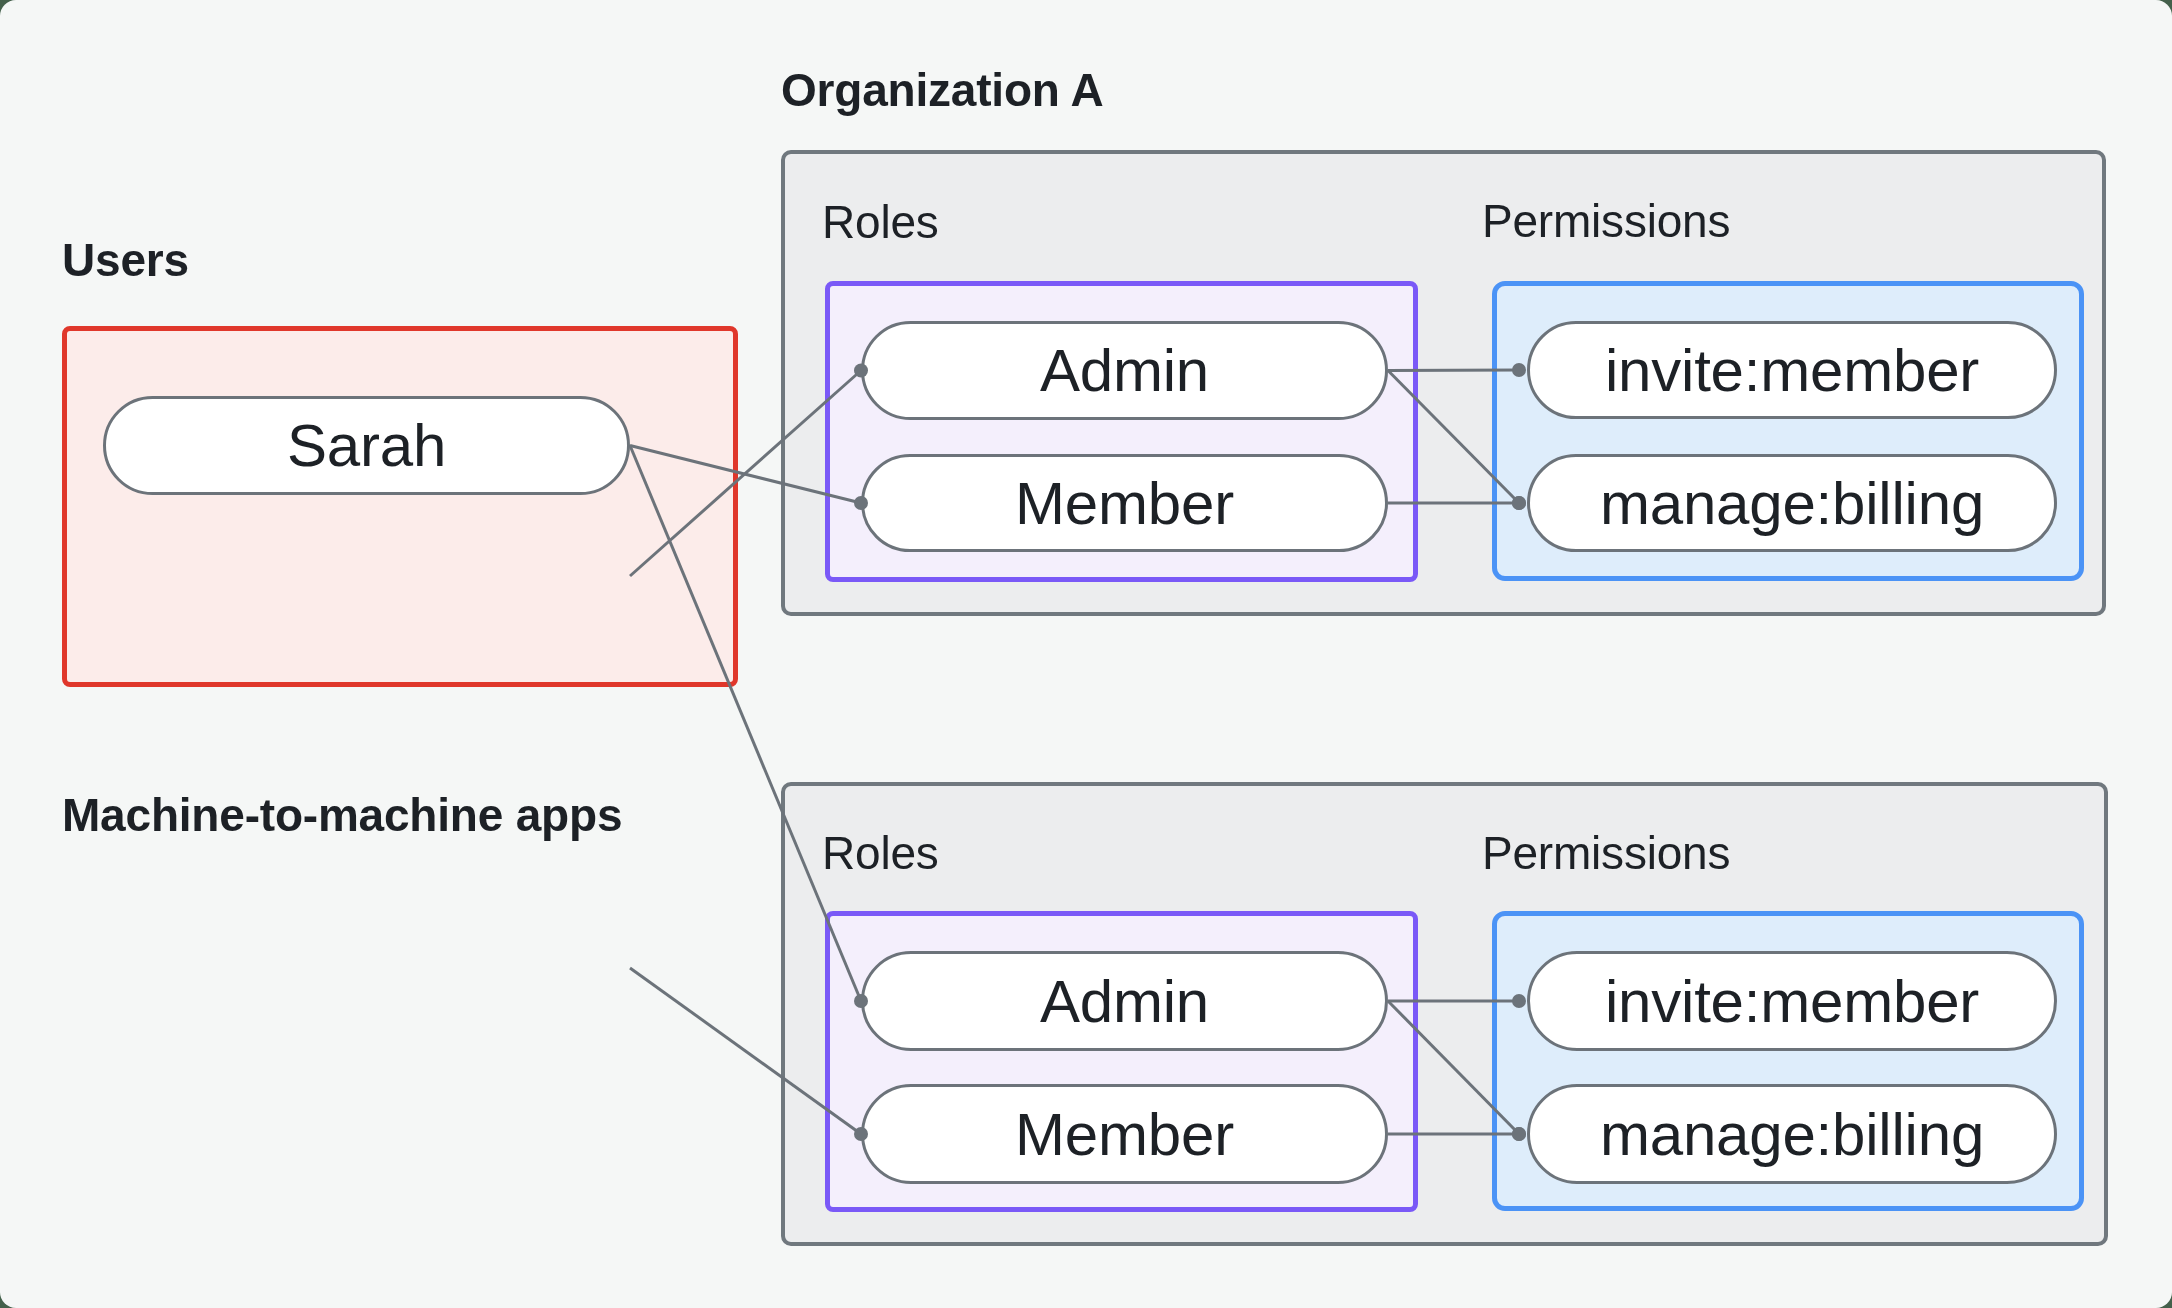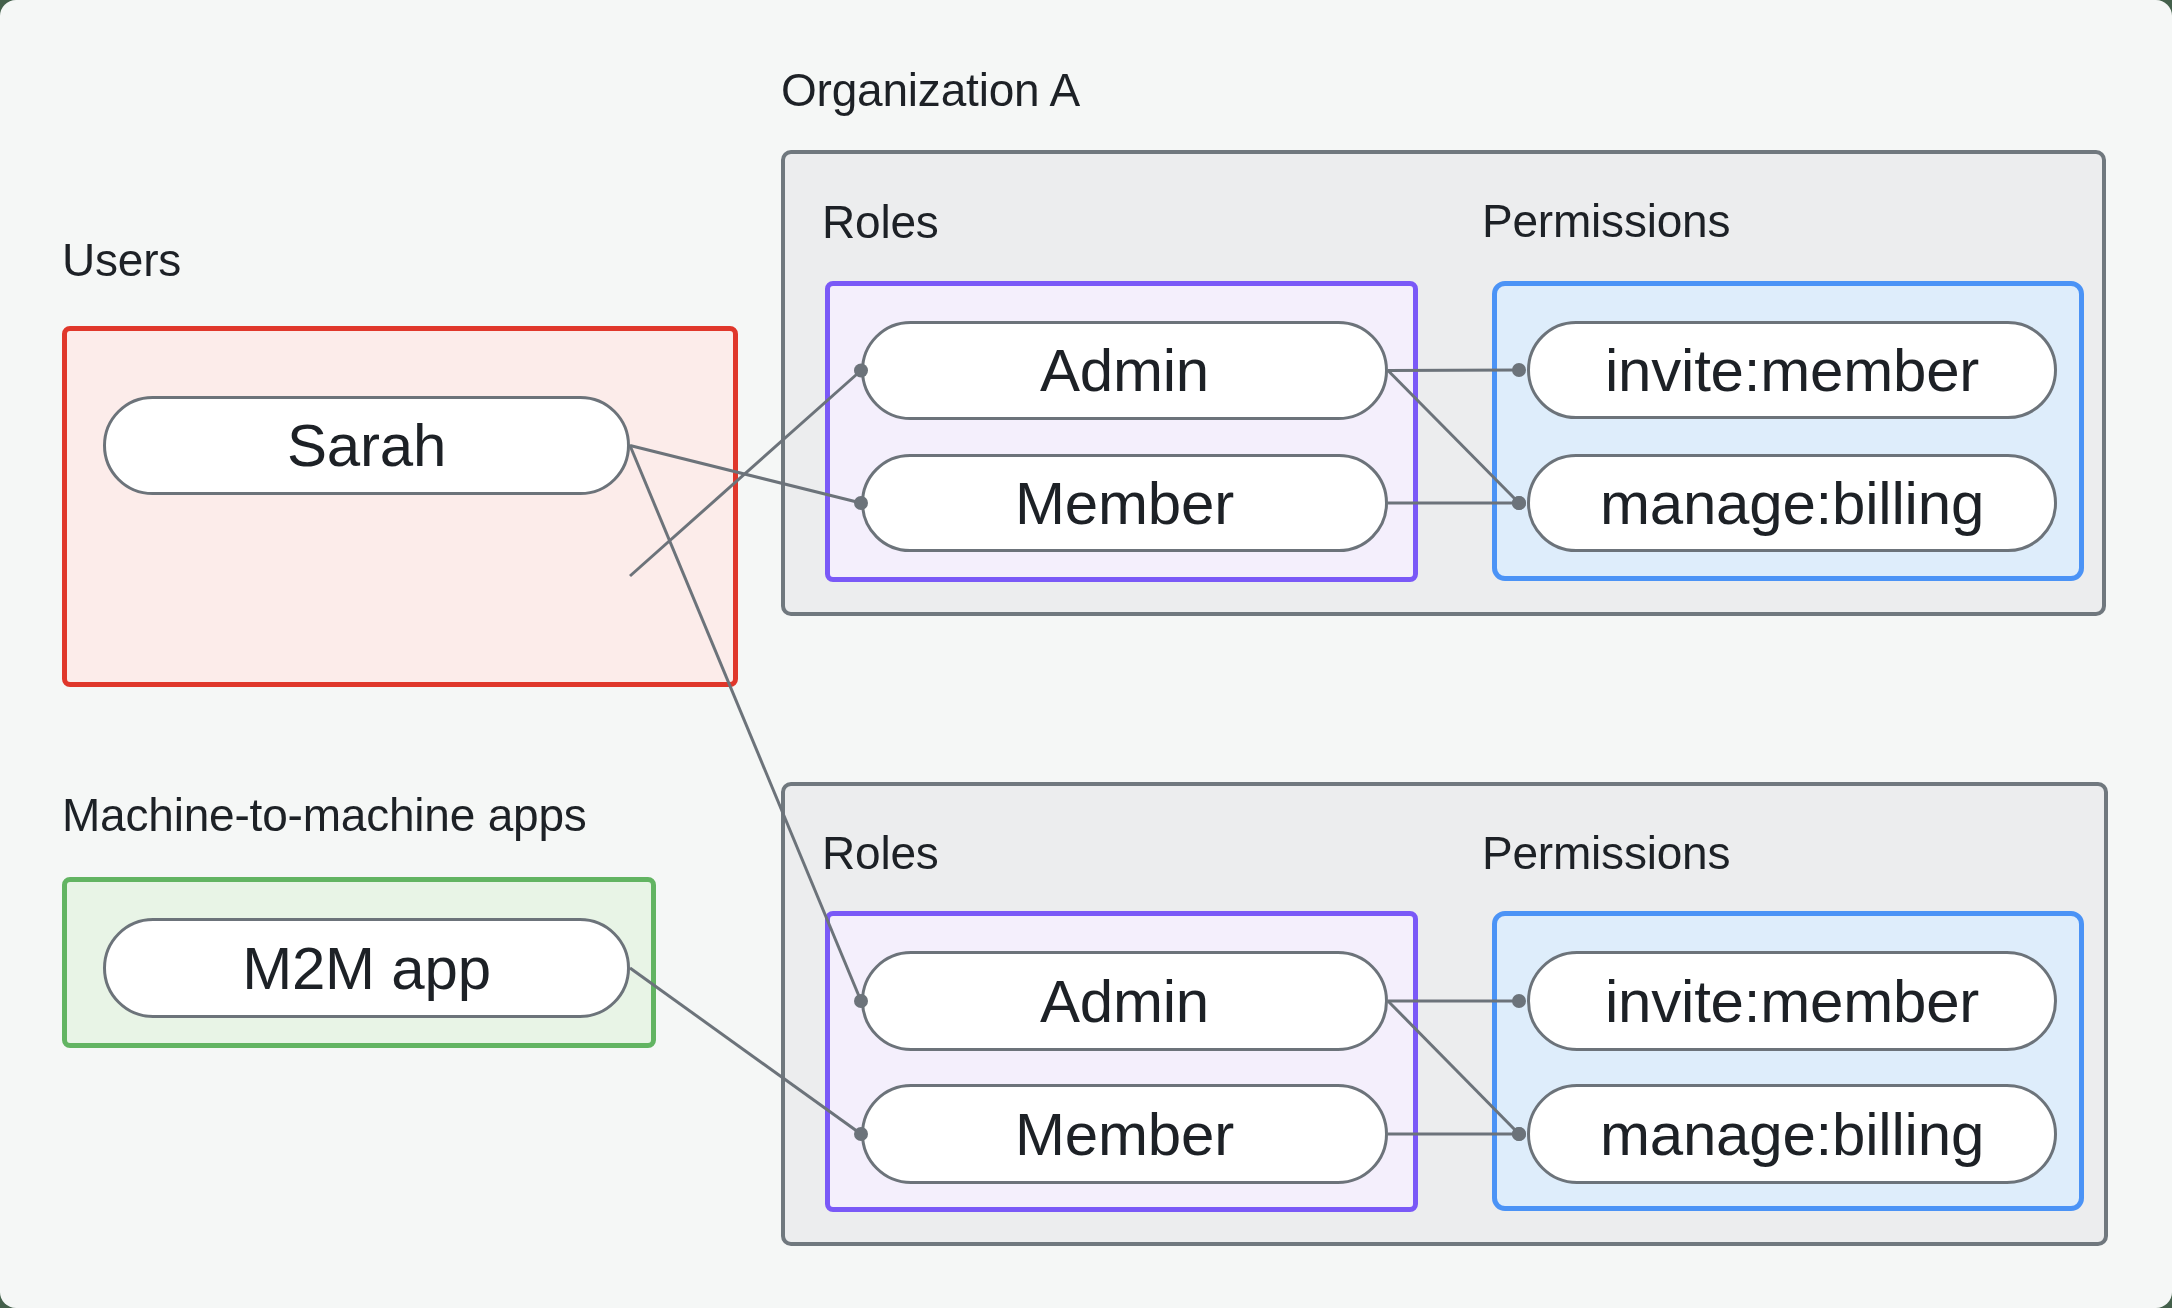--- a/index.html
+++ b/index.html
@@ -12,21 +12,21 @@
     --node-fill:#FFFFFF; --node-border:#6C737A; --edge:#6C737A;
   }
   html,body{margin:0;padding:0;}
   body{background:var(--outer-background);font-family:"Liberation Sans","DejaVu Sans",sans-serif;}
   #diagram{
     position:relative;width:2172px;height:1308px;background:var(--page-background);
     border-radius:16px;overflow:hidden;color:var(--text);
     letter-spacing:-0.2px;
   }
   .title{
-    position:absolute;font-size:46px;line-height:1.0;font-weight:400;color:var(--text);
+    position:absolute;font-size:46px;line-height:1.0;font-weight:700;color:var(--text);
     white-space:nowrap;
   }
   .group-box{position:absolute;box-sizing:border-box;}
   .users-box{background:var(--users-fill);border:5px solid var(--users-border);border-radius:8px;}
   .m2m-box{background:var(--m2m-fill);border:5px solid var(--m2m-border);border-radius:8px;}
   .org-box{background:var(--org-box-fill);border:4px solid var(--org-box-border);border-radius:10px;padding-left:40px;}
   .roles-box{background:var(--roles-fill);border:5px solid var(--roles-border);border-radius:8px;}
   .permissions-box{background:var(--permissions-fill);border:5px solid var(--permissions-border);border-radius:13px;margin-left:8px;}
   .inner-label{position:absolute;font-size:46px;line-height:1.0;font-weight:500;white-space:nowrap;}
   .pill{
@@ -43,23 +43,20 @@
 <div id="diagram">
 
   <div class="title" style="left:62px;top:237px;text-align:right;">Users</div>
 
   <div class="group-box users-box" style="left:62px;top:326px;width:676px;height:361px;">
     <div class="pill" style="left:36px;top:65px;width:527px;height:99px;">Sarah</div>
   </div>
 
   <div class="title" style="left:62px;top:792px;">Machine-to-machine apps</div>
 
-  <div class="group-box m2m-box" style="left:62px;top:877px;width:594px;height:171px;">
-    <div class="pill" style="left:36px;top:36px;width:527px;height:100px;">M2M app</div>
-  </div>
 
   <div class="title" style="left:781px;top:67px;">Organization A</div>
 
   <div class="group-box org-box" style="left:781px;top:150px;width:1325px;height:466px;">
     <div class="inner-label" style="left:37px;top:45px;">Roles</div>
     <div class="inner-label" style="left:697px;top:44px;">Permissions</div>
 
     <div class="group-box roles-box" style="left:40px;top:127px;width:593px;height:301px;">
       <div class="pill" style="left:31px;top:35px;width:527px;height:99px;">Admin</div>
       <div class="pill" style="left:31px;top:168px;width:527px;height:98px;">Member</div>

